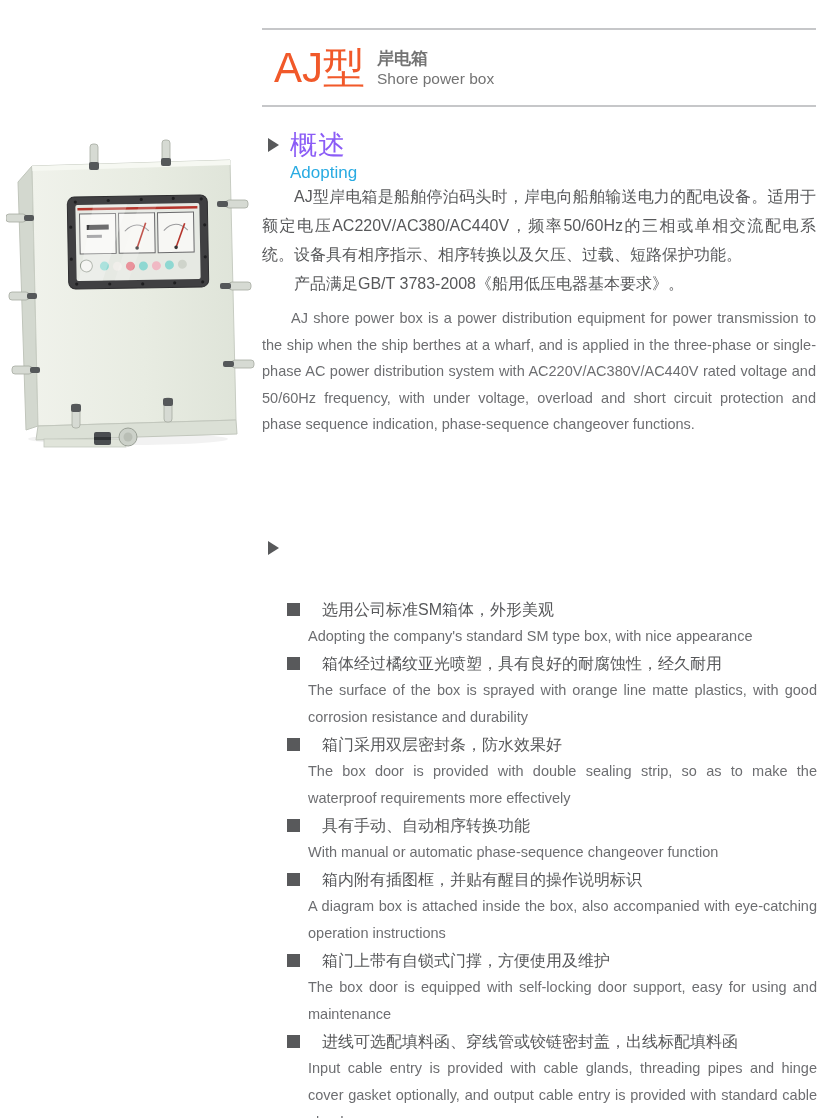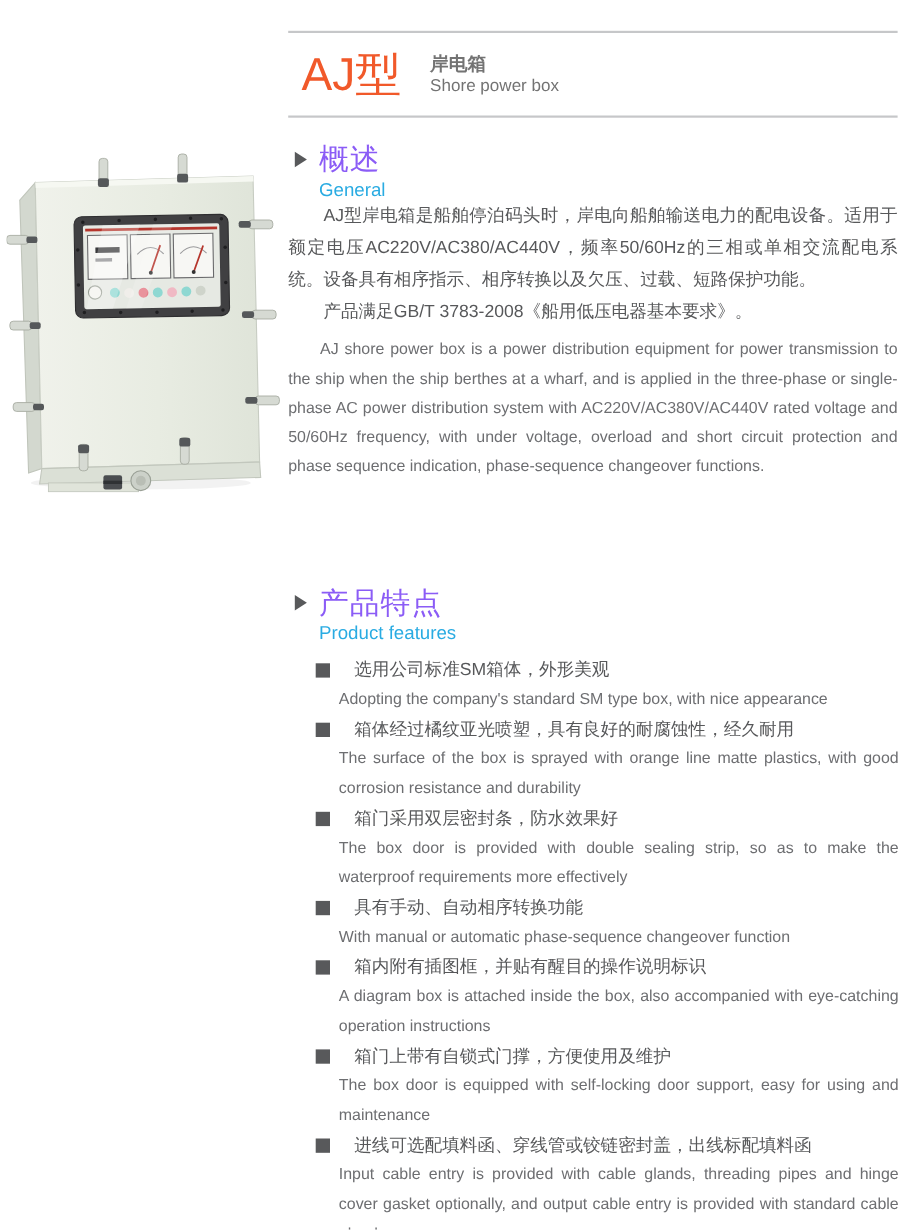--- a/index.html
+++ b/index.html
@@ -5,21 +5,21 @@
   html,body { margin:0; padding:0; background:#ffffff; }
   body { font-family:"Liberation Sans","DejaVu Sans",sans-serif; }
   .page { position:relative; width:830px; height:1118px; background:#ffffff; overflow:hidden; }
 
   
   .rule { position:absolute; left:262px; width:554px; height:2px; background:#c6c7c9; }
   .rule-top { top:28px; }
   .rule-mid { top:105px; }
 
   
-  .title-block { position:absolute; left:274px; top:44px; display:flex; align-items:flex-start;gap:14px; }
+  .title-block { position:absolute; left:274px; top:44px; display:flex; align-items:flex-start; }
   .title-model { font-size:42px; line-height:48px; color:#f1592a; letter-spacing:0px; }
   .title-sub { margin-left:12px; padding-top:5px; color:#737373; }
   .title-cn { font-size:17px; font-weight:bold; line-height:20px; }
   .title-en { font-size:15.5px; line-height:20px; }
 
   
   .sec-head { position:absolute; left:268px; display:flex; align-items:flex-start; }
   .sec-head.overview { top:129px; }
   .sec-head.features { top:532px; }
   .tri { width:0; height:0; border-left:11px solid #58595b; border-top:7px solid transparent;
@@ -187,41 +187,37 @@
         <circle cx="122" cy="301" r="9" fill="#ccd1c9" stroke="#9aa096"></circle>
         <circle cx="122" cy="301" r="4.5" fill="#b9beb5"></circle>
       </g>
     </svg>
   </div>
 
   <div class="sec-head overview">
     <span class="tri"></span>
     <div class="sec-txt">
       <div class="sec-cn">概述</div>
-      <div class="sec-en">General</div>
+      <div class="sec-en">Adopting</div>
     </div>
   </div>
 
   <div class="overview-cn">
 
   <p>AJ型岸电箱是船舶停泊码头时，岸电向船舶输送电力的配电设备。适用于额定电压AC220V/AC380/AC440V，频率50/60Hz的三相或单相交流配电系统。设备具有相序指示、相序转换以及欠压、过载、短路保护功能。</p>
       <p>产品满足GB/T 3783-2008《船用低压电器基本要求》。</p>
     </div>
 
   <div class="overview-en">
 
   <p>AJ shore power box is a power distribution equipment for power transmission to the ship when the ship berthes at a wharf, and is applied in the three-phase or single-phase AC power distribution system with AC220V/AC380V/AC440V rated voltage and 50/60Hz frequency, with under voltage, overload and short circuit protection and phase sequence indication, phase-sequence changeover functions.</p>
     </div>
 
   <div class="sec-head features">
     <span class="tri"></span>
-    <div class="sec-txt">
-      <div class="sec-cn">产品特点</div>
-      <div class="sec-en">Product features</div>
-    </div>
   </div>
 
   <div class="features-list">
 
       <div class="feat-item">
         <div class="feat-cn"><span class="sq"></span><span>选用公司标准SM箱体，外形美观</span></div>
         <div class="feat-en">Adopting the company's standard SM type box, with nice appearance</div>
       </div>
 
       <div class="feat-item">

